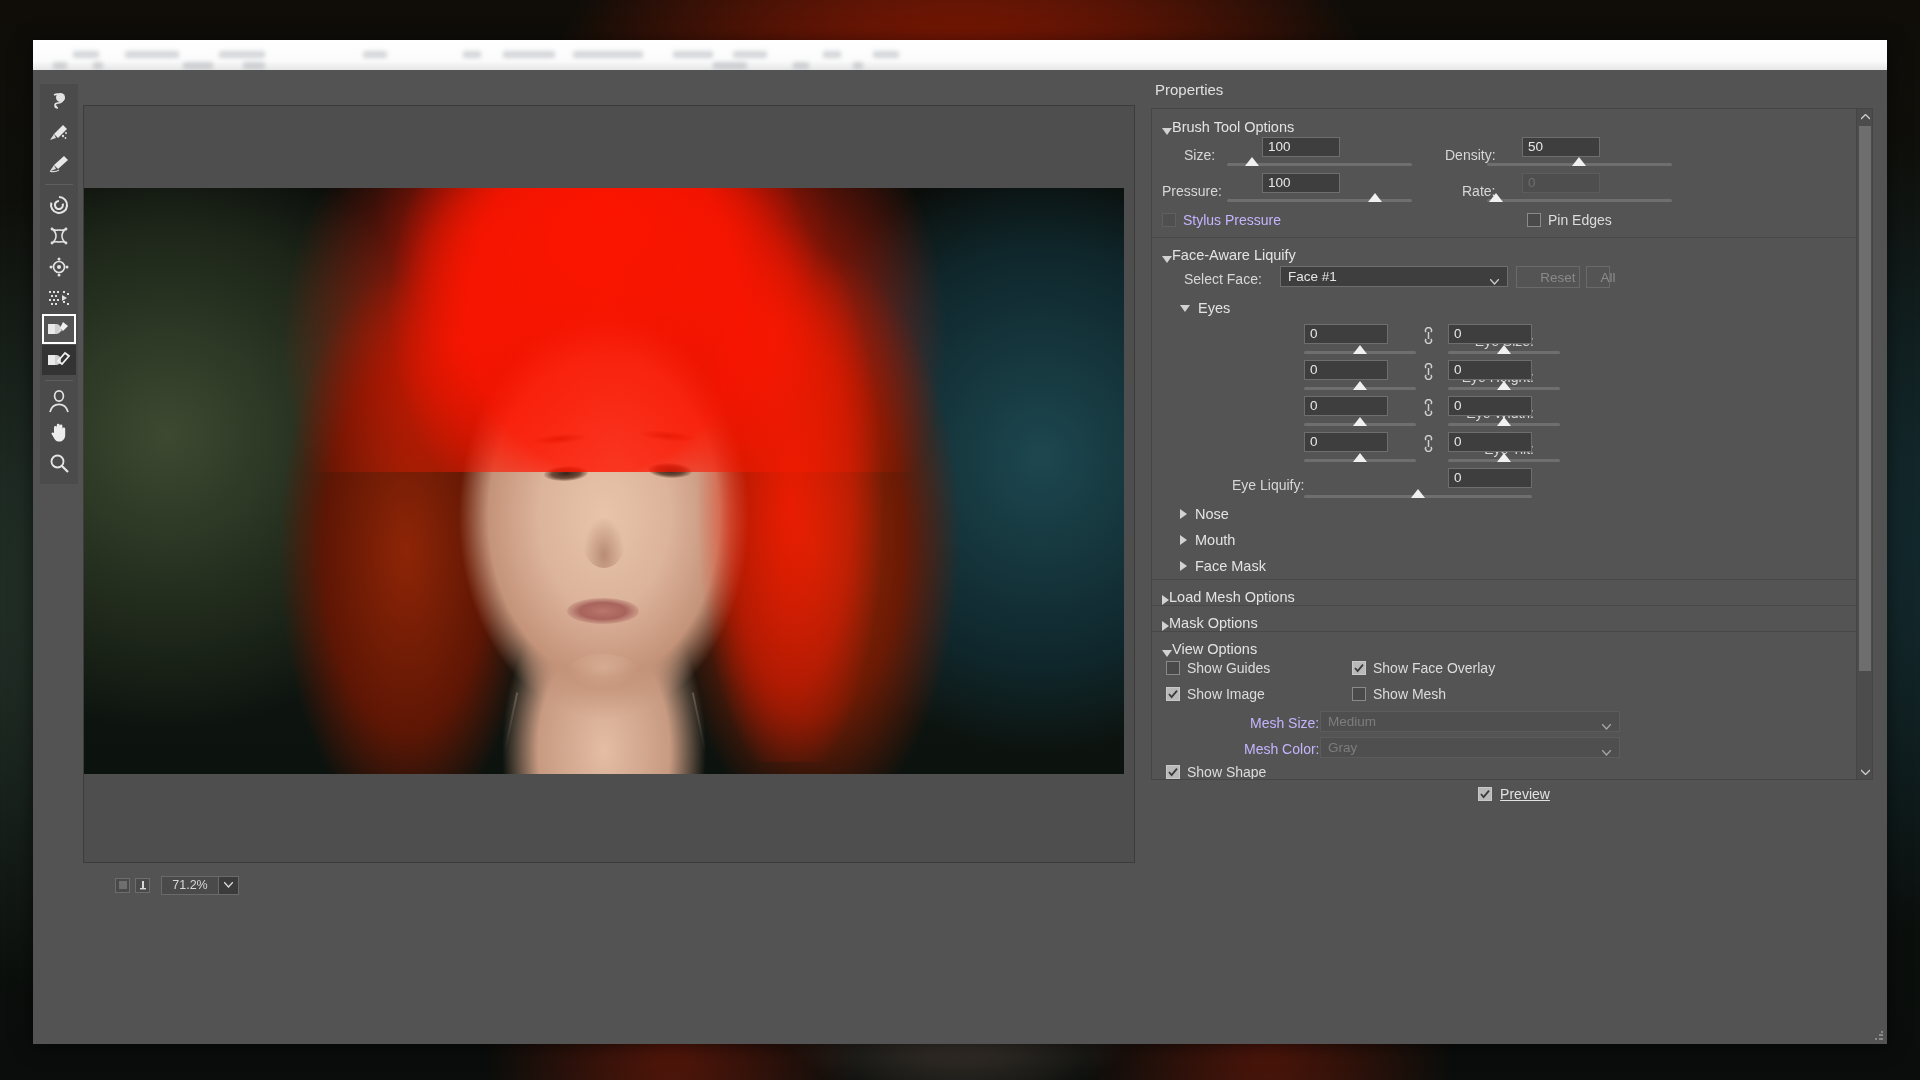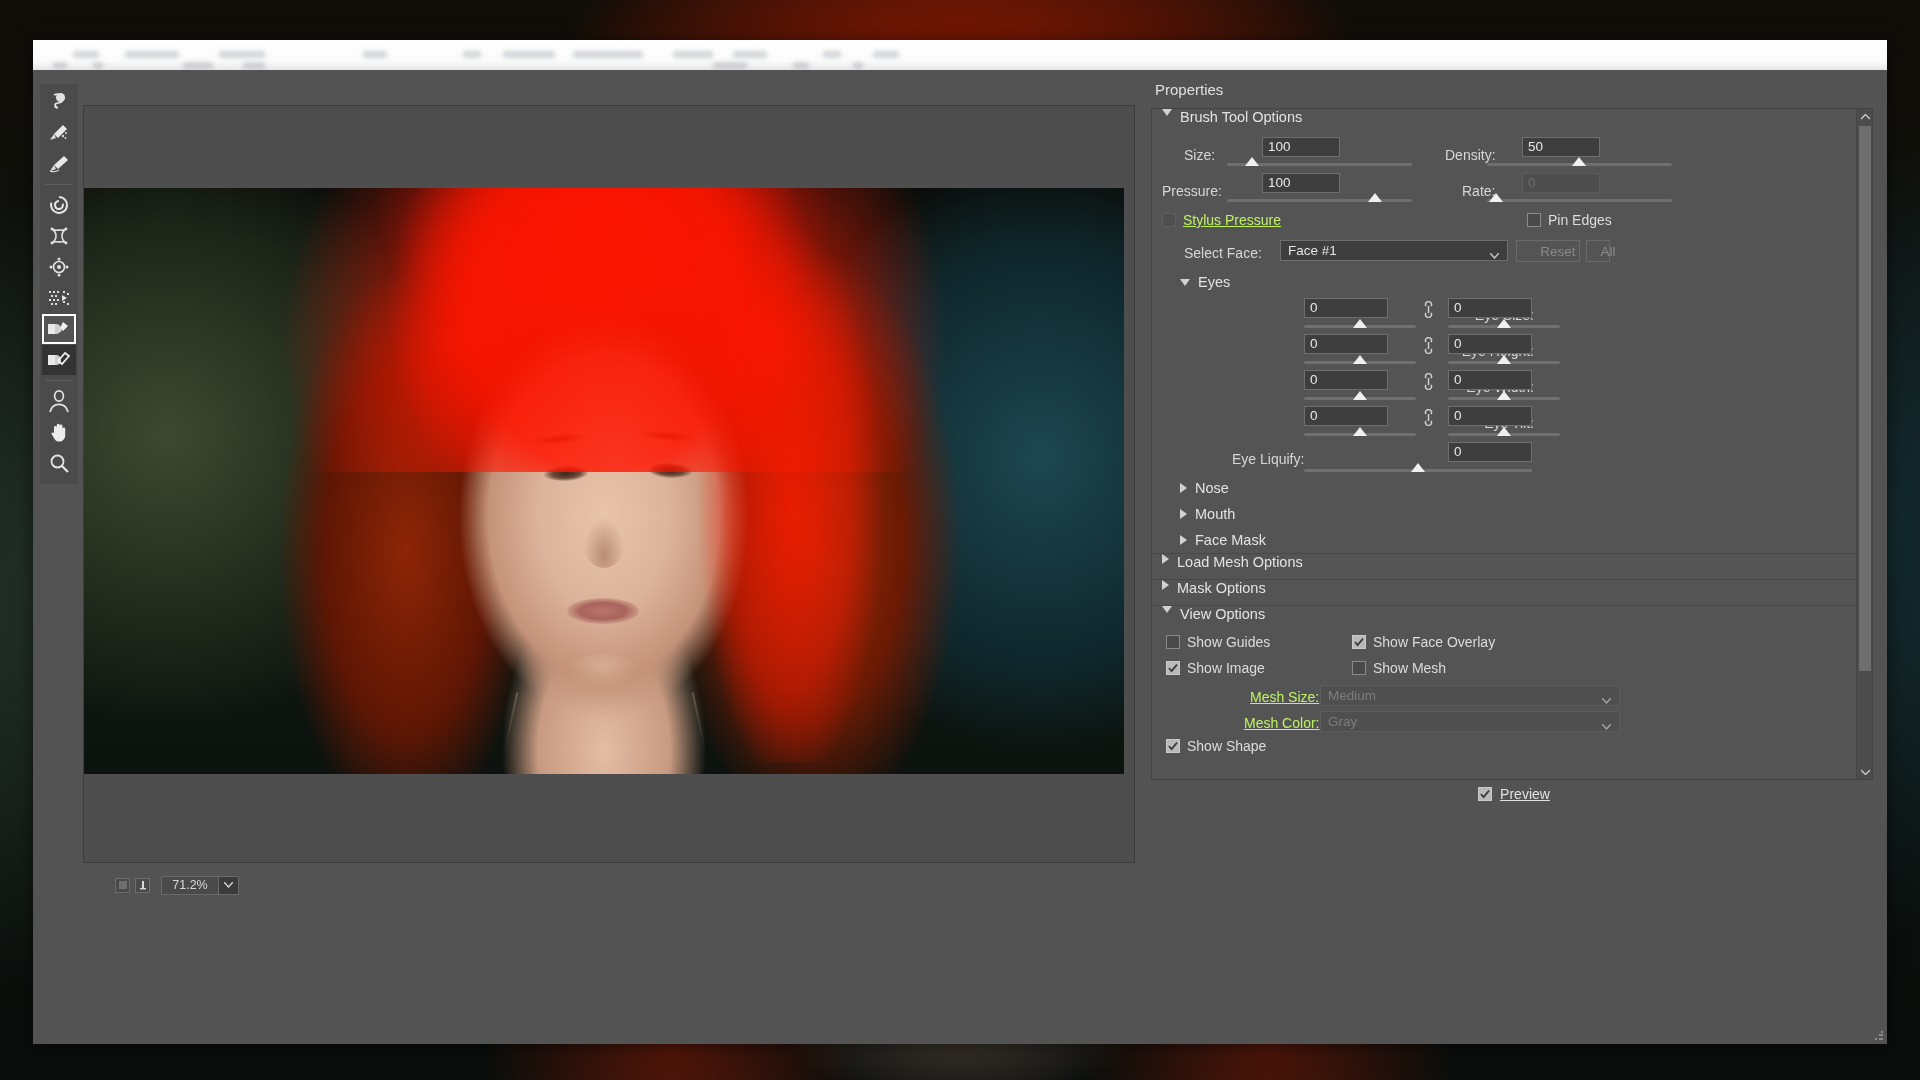--- a/index.html
+++ b/index.html
@@ -177,21 +177,21 @@
     height: 38px; display:flex; align-items:center; padding-left: 14px;
     color: #e0e0e0; font-size: 15px; background:#535353;
   }
   #props-scrollarea {
     position:absolute; left: 10px; top: 38px; width: 722px; height: 672px;
     border: 1px solid #454545; background: #545454; overflow: hidden;
   }
   #props-inner { position:absolute; left:0; top:0; right: 16px; }
 
   .section-head {
-    display:flex; align-items:flex-start; gap: 8px;
+    display:flex; align-items:flex-end; 
     height: 26px; padding-left: 10px;
     color: #e3e3e3; font-size: 14.5px;
     border-top: 1px solid #484848;
   }
   .section-head.first { border-top: none; }
   .sub-head {
     display:flex; align-items:center; gap: 8px;
     height: 26px; padding-left: 28px; color: #e3e3e3; font-size: 14.5px;
   }
   .tri { width:0;height:0; border-left:5px solid transparent; border-right:5px solid transparent; border-top:7px solid #d2d2d2; }
@@ -211,21 +211,21 @@
   .linkicon { position:absolute; color:#d0d0d0; font-size:14px; }
 
   .chk-row { display:flex; align-items:center; gap: 7px; color:#dcdcdc; font-size:14px; }
   .chk {
     width: 14px; height: 14px; border:1px solid #8a8a8a; background:#4a4a4a;
     display:flex; align-items:center; justify-content:center;
   }
   .chk.on { background:#b9b9b9; border-color:#c9c9c9; }
   .chk.dim { border-color:#5f5f5f; background:#4f4f4f; }
   .chk .tick { width:10px; height:10px; }
-  .lbl-dim { color:#bef264;text-decoration:underline; }
+  .lbl-dim { color:#c4b5fd; }
 
   .select {
     position:relative; height: 21px; background:#3e3e3e; border:1px solid #6e6e6e;
     display:flex; align-items:center; padding-left:7px; color:#e6e6e6; font-size:13.5px;
   }
   .select.disabled { background:#4f4f4f; border-color:#5c5c5c; color:#7d7d7d; }
   .select .caret { position:absolute; right: 8px; top: 6px; }
   .pill-btn {
     height: 22px; display:flex; align-items:center; justify-content:center;
     border:1px solid #6a6a6a; background:#545454; color:#8a8a8a; font-size:13.5px;padding-left:20px;
@@ -490,20 +490,24 @@
             <div class="chk-row" style="position:absolute;left:10px;top:5px;">
               <span class="chk dim"></span>
               <span class="lbl-dim">Stylus Pressure</span>
             </div>
             <div class="chk-row" style="position:absolute;left:375px;top:5px;">
               <span class="chk"></span>
               <span>Pin Edges</span>
             </div>
           </div>
 
+          <div class="section-head">
+            <span class="tri"></span>
+            <span>Face-Aware Liquify</span>
+          </div>
 
           <div style="position:relative;height:32px;">
             <span style="position:absolute;left:32px;top:8px;color:#d7d7d7;font-size:14px;">Select Face:</span>
             <div class="select" style="position:absolute;left:128px;top:3px;width:228px;">
               <span>Face #1</span>
               <span class="caret">
                 <svg width="9" height="6" viewBox="0 0 9 6">
                     <path d="M0 0l4.5 5L9 0" fill="none" stroke="#c9c9c9" stroke-width="1.4"></path>
                   </svg>
               </span>

